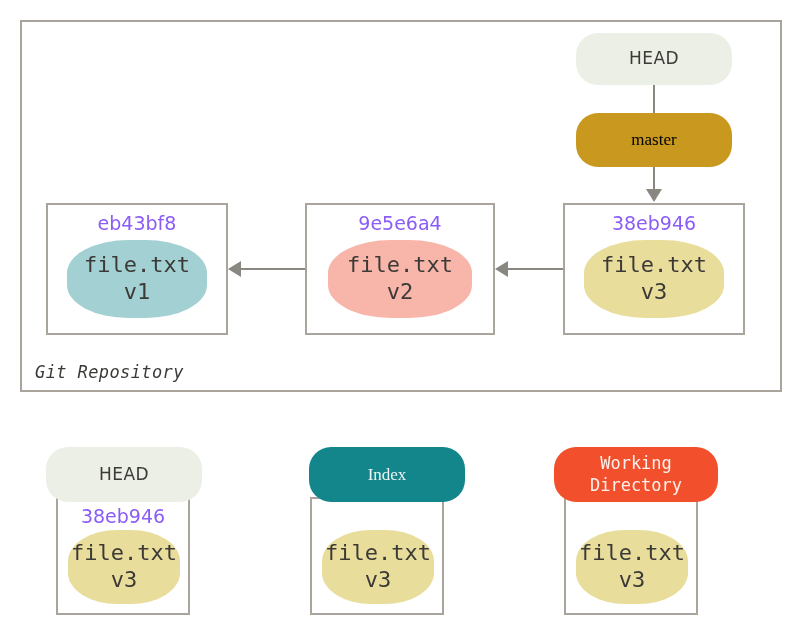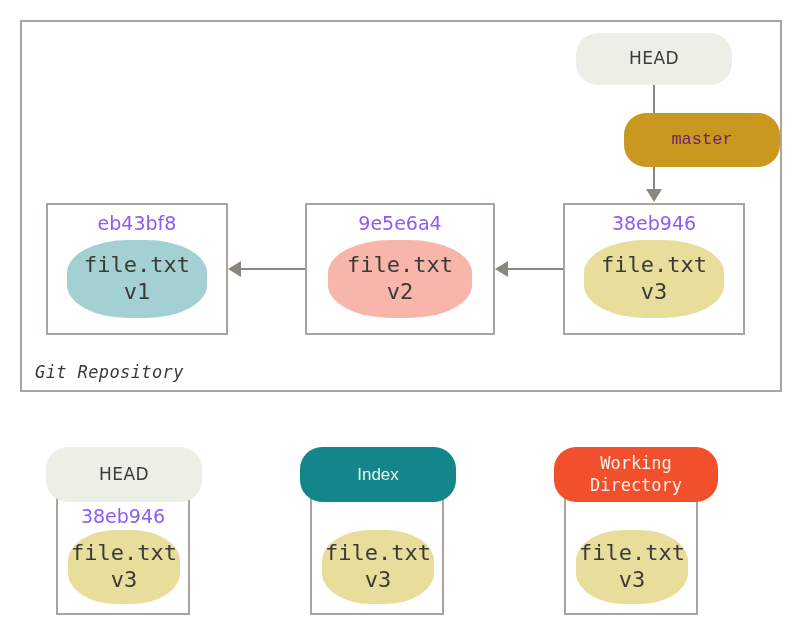--- a/index.html
+++ b/index.html
@@ -88,28 +88,28 @@
     border-radius: 22px;
   }
   .chip-head {
     background: #ecefe6;
     color: #3c3a37;
     font-family: "DejaVu Sans", "Liberation Sans", sans-serif;
     letter-spacing: 0.5px;
   }
   .chip-master {
     background: #c9991f;
-    color: #701a75;
-    font-family: Liberation Mono, monospace;
-    margin-left: 48px;
+    color: #000000;
+    font-family: Liberation Serif, serif;
   }
   .chip-index {
     background: #13868c;
     color: #eef3f3;
-    font-family: Liberation Sans, sans-serif;
+    font-family: Liberation Serif, serif;
+    margin-left: 9px;
   }
   .chip-working {
     background: #f2502c;
     color: #fdf0ec;
     font-family: "DejaVu Sans Mono", "Liberation Mono", monospace;
   }
   
   .conn-line {
     position: absolute;
     background: #8a8680;

